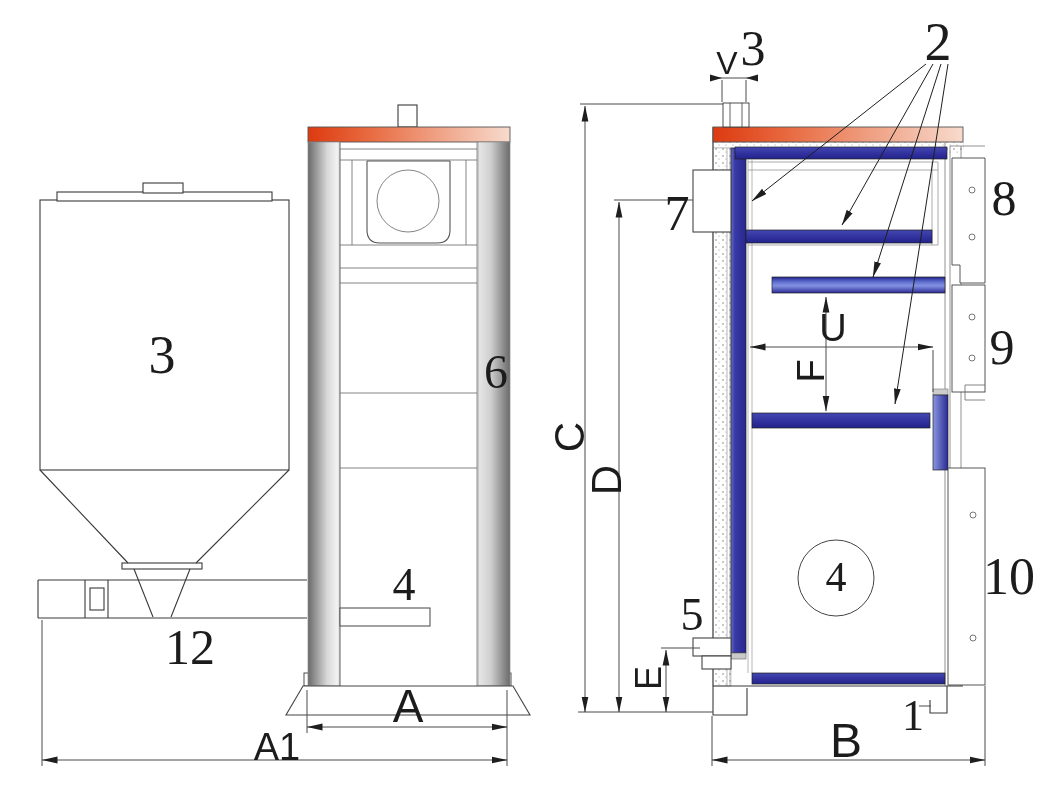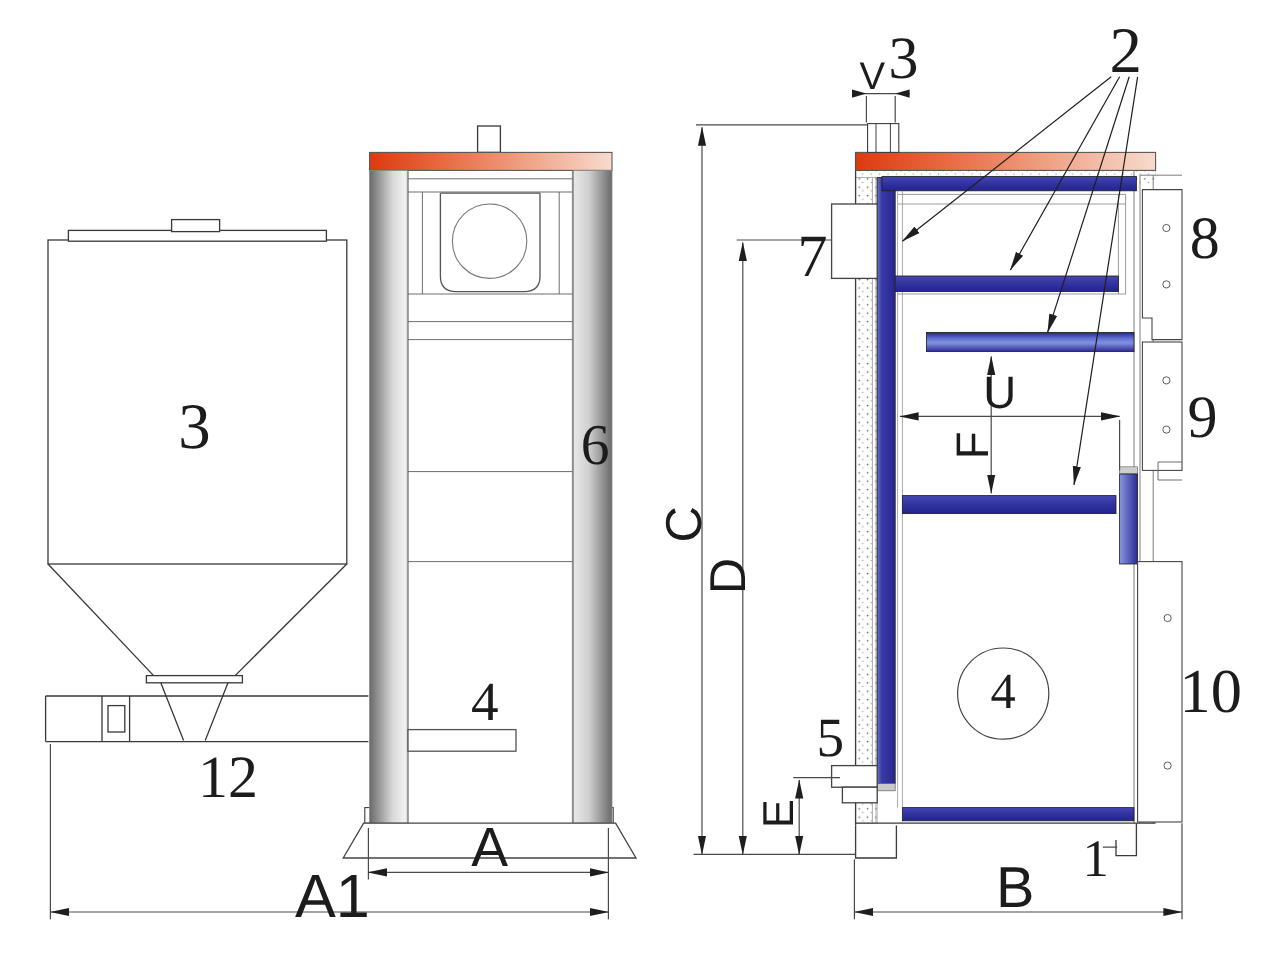--- a/index.html
+++ b/index.html
@@ -182,21 +182,21 @@
 <div class="lbl serif" style="left:753px;top:48px;font-size:50px;">3</div>
 <div class="lbl serif" style="left:677px;top:213px;font-size:50px;">7</div>
 <div class="lbl serif" style="left:1004px;top:198px;font-size:50px;">8</div>
 <div class="lbl serif" style="left:1002px;top:347px;font-size:50px;">9</div>
 <div class="lbl serif" style="left:1009px;top:577px;font-size:52px;">10</div>
 <div class="lbl serif" style="left:692px;top:615px;font-size:46px;">5</div>
 <div class="lbl serif" style="left:913px;top:716px;font-size:44px;">1</div>
 <div class="lbl serif" style="left:836px;top:577px;font-size:42px;">4</div>
 
 <div class="lbl sans" style="left:408px;top:706px;font-size:46px;">A</div>
-<div class="lbl sans" style="left:277px;top:747px;font-size:51px;">A1</div>
+<div class="lbl sans" style="left:277px;top:747px;font-size:38px;">A1</div>
 <div class="lbl sans" style="left:846px;top:741px;font-size:48px;">B</div>
 <div class="lbl sans rot" style="left:570px;top:437px;font-size:42px;">C</div>
 <div class="lbl sans rot" style="left:607px;top:480px;font-size:42px;">D</div>
 <div class="lbl sans rot" style="left:649px;top:678px;font-size:36px;">E</div>
 <div class="lbl sans rot" style="left:811px;top:371px;font-size:38px;">F</div>
 <div class="lbl sans" style="left:833px;top:328px;font-size:38px;">U</div>
 <div class="lbl sans" style="left:727px;top:63px;font-size:32px;">V</div>
 
 </div>
 

